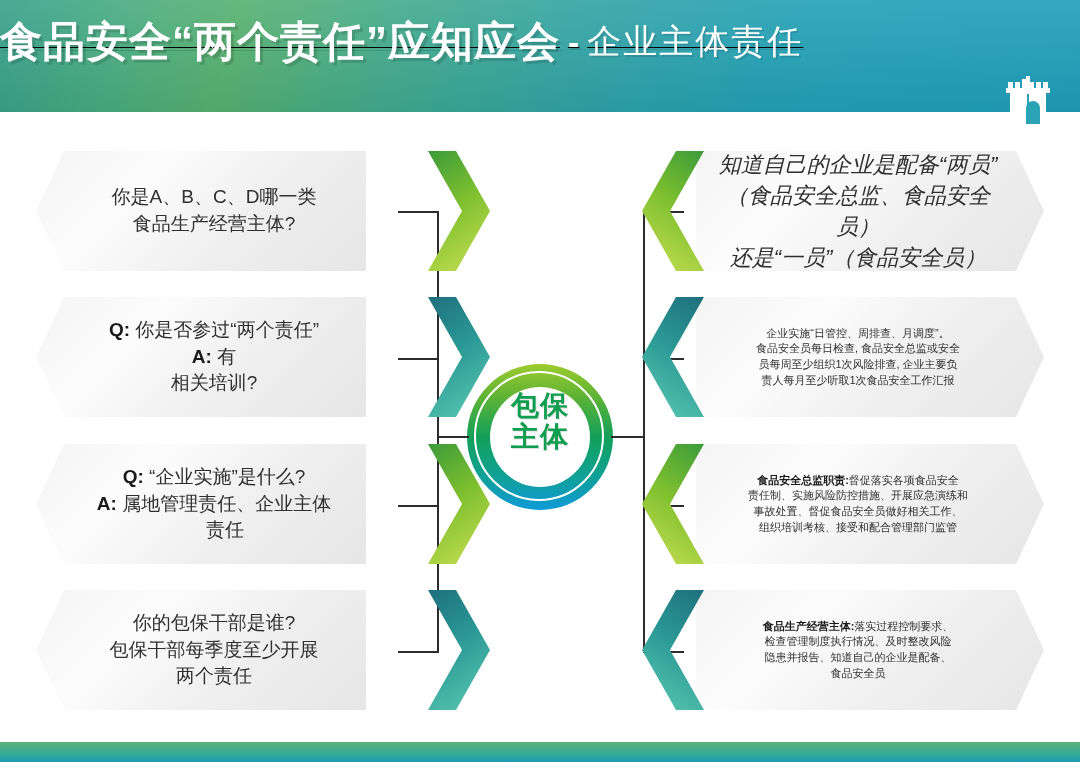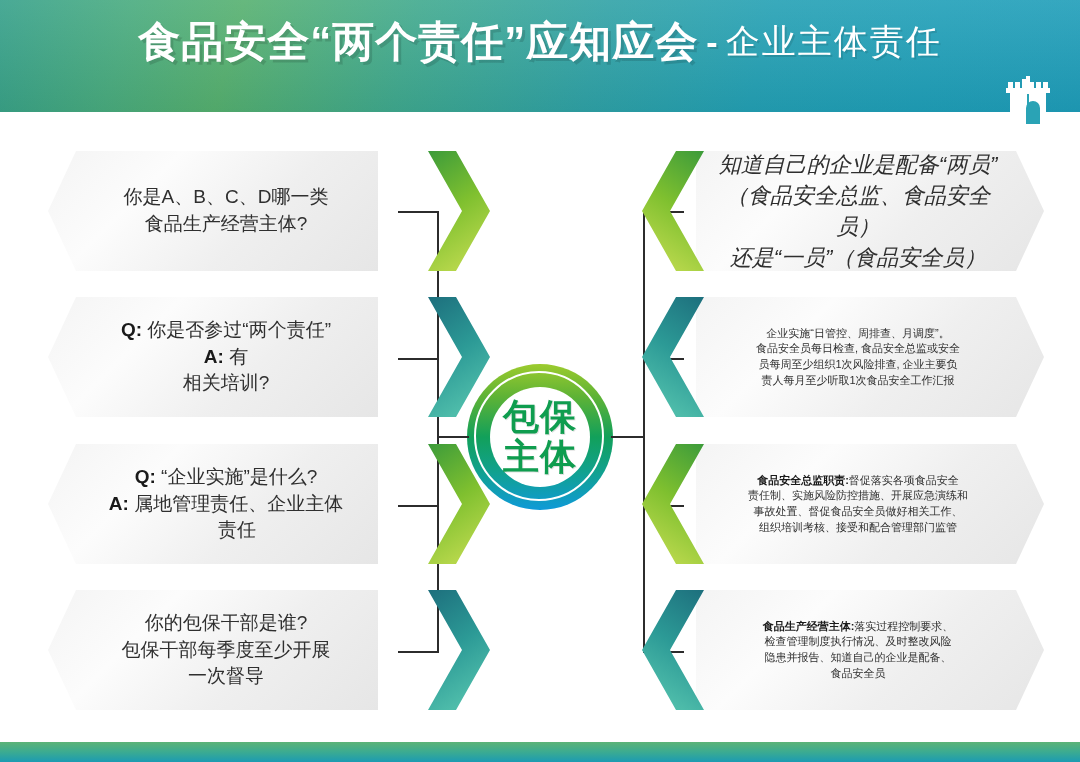--- a/index.html
+++ b/index.html
@@ -37,22 +37,22 @@
   #header-inner {
     position: absolute;
     left: 0; top: 0; right: 0; bottom: 0;
     background: linear-gradient(180deg, rgba(255,255,255,0.10) 0%, rgba(0,0,0,0.05) 100%);
   }
   #title-wrap {
     position: absolute;
     left: 0;
     top: 14px;
     width: 1080px;
-    text-align: center;
     white-space: nowrap;
+    text-decoration: underline;
   }
   .title-main {
     font-size: 42px;
     font-weight: bold;
     color: #ffffff;
     letter-spacing: 1px;
     text-shadow: 3px 3px 0 rgba(0,0,0,0.13);
     vertical-align: middle;
   }
   .title-dash {
@@ -114,28 +114,28 @@
   }
   #center-hole {
     position: absolute;
     left: 23px; top: 23px;
     width: 100px; height: 100px;
     border-radius: 50%;
     background: #ffffff;
   }
   #center-label {
     position: absolute;
-    left: 23px; top: 23px;
+    left: 23px; top: 7px;
     width: 100px; height: 100px;
     display: flex;
     flex-direction: column;
     align-items: center;
     justify-content: center;
     color: #0f9d4f;
-    font-size: 36px;
+    font-size: 28px;
     font-weight: bold;
     line-height: 1.12;
     letter-spacing: 1px;
     text-shadow: 1px 1px 0 rgba(0,0,0,0.12);
   }
 
   
   .bracket-v {
     position: absolute;
     width: 2px;
@@ -154,21 +154,21 @@
     position: absolute;
     top: 0;
     height: 120px;
     background: linear-gradient(135deg, #f4f4f4 0%, #fcfcfc 30%, #efefef 62%, #e6e6e6 100%);
     box-shadow: 2px 3px 4px rgba(0,0,0,0.10);
     display: flex;
     align-items: center;
     box-sizing: border-box;
   }
   .card.left {
-    left: 12px;
+    left: 0;
     width: 330px;
     clip-path: polygon(0 50%, 28px 0, 100% 0, 100% 100%, 28px 100%);
     padding-left: 40px;
     padding-right: 14px;
   }
   .card.right {
     left: 0;
     width: 348px;
     clip-path: polygon(0 0, calc(100% - 28px) 0, 100% 50%, calc(100% - 28px) 100%, 0 100%);
     padding-left: 14px;
@@ -311,21 +311,21 @@
         </defs>
         <path d="M0 0 L28 0 L62 60 L28 120 L0 120 L34 60 Z" fill="url(#gL3)"></path>
       </svg>
     </div>
 
     <div style="position:absolute; left:0; top:590px; width:400px; height:120px;">
       <div class="card left">
         <div class="card-text c t-19">
           <div>你的包保干部是谁?</div>
           <div>包保干部每季度至少开展</div>
-          <div>一次督导</div>
+          <div>两个责任</div>
         </div>
       </div>
       <svg class="chev left" viewBox="0 0 62 120" preserveAspectRatio="none">
         <defs>
           <linearGradient id="gL4" x1="0" y1="0" x2="0.35" y2="1">
             <stop offset="0%" stop-color="#1d6f7d"></stop>
             <stop offset="55%" stop-color="#2c9a96"></stop>
             <stop offset="100%" stop-color="#4ebcaa"></stop>
           </linearGradient>
         </defs>

